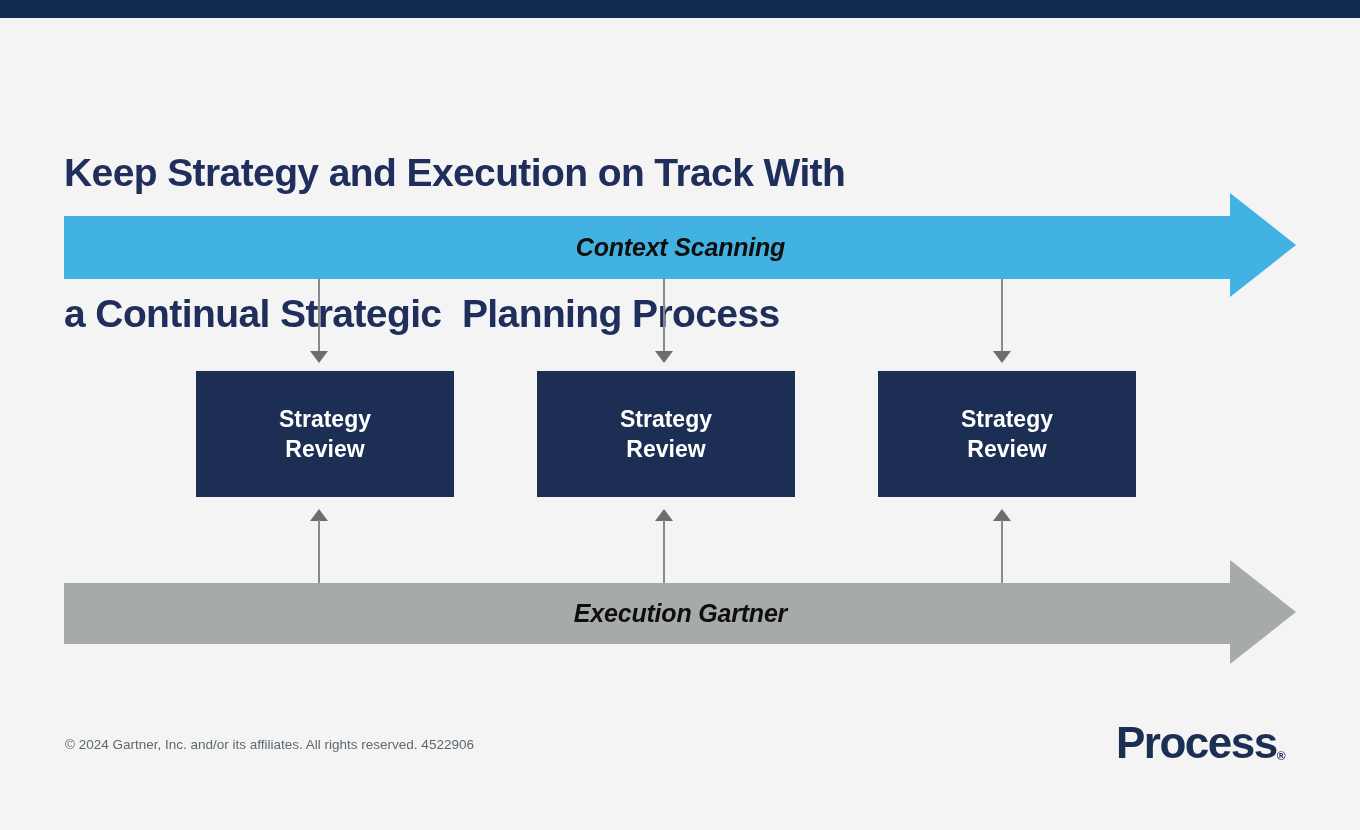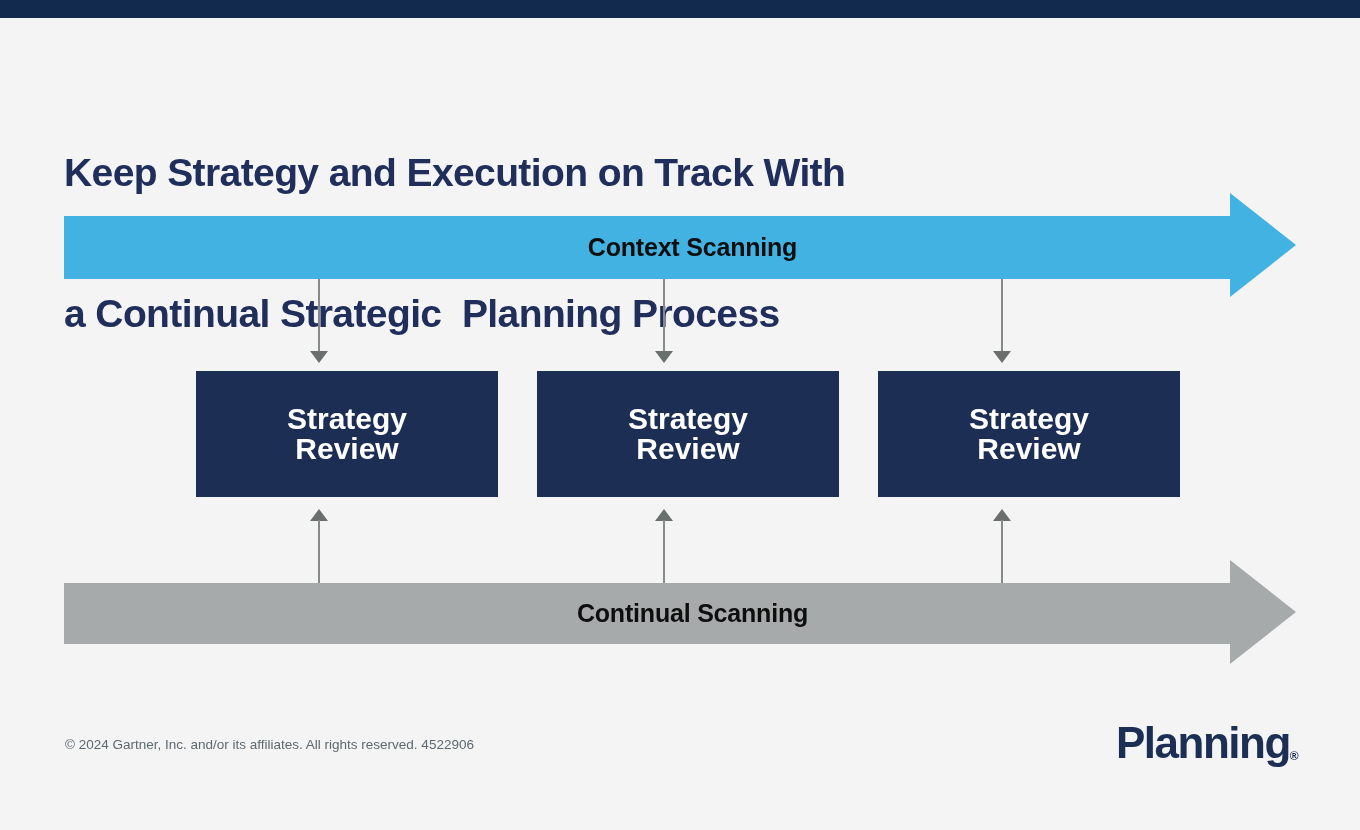--- a/index.html
+++ b/index.html
@@ -19,23 +19,23 @@
   }
 
   
   .h-arrow { position:absolute; left:64px; width:1233px; height:105px; }
   .h-arrow .body { position:absolute; left:0; width:1166px; }
   .h-arrow .head {
     position:absolute; left:1166px; top:0; width:0; height:0;
     border-top:52.5px solid transparent; border-bottom:52.5px solid transparent;
   }
   .h-arrow .label {
-    position:absolute; left:12px; width:1233px;
+    position:absolute; left:0; width:1233px;
     display:flex; align-items:center; justify-content:center;
-    font-size:25px; font-weight:700; color:#0e0e0e; letter-spacing:-0.2px;
+    font-size:25px; font-weight:700; color:#0e0e0e; letter-spacing:-0.2px;font-style:italic;
   }
   .context  { top:193px; }
   .context .body  { top:23px; height:63px; background:#41b2e1; }
   .context .head  { border-left:66px solid #41b2e1; }
   .context .label { top:23px; height:63px; }
   .execution { top:560px; }
   .execution .body  { top:23px; height:61px; background:#a7aaaa; }
   .execution .head  { border-left:66px solid #a7aaaa; }
   .execution .label { top:23px; height:61px; }
 
@@ -54,24 +54,24 @@
   }
   .conn.down { top:279px; height:84px; }
   .conn.down .line { top:0; height:73px; }
   .conn.down .tri-down { top:72px; }
   .conn.up { top:509px; height:74px; }
   .conn.up .line { top:11px; height:63px; }
   .cx1 { left:309px; } .cx2 { left:654px; } .cx3 { left:992px; }
 
   
   .review-box {
-    position:absolute; top:371px; width:302px; height:126px;
+    position:absolute; top:371px; width:258px; height:126px;
     background:#1d2e54; color:#ffffff;
     display:flex; align-items:center; justify-content:center;
-    text-align:center; font-size:30px; font-weight:700; line-height:30px;
+    text-align:center; font-size:23px; font-weight:700; line-height:30px;
     white-space:pre-line;
   }
   .bx1 { left:196px; } .bx2 { left:537px; } .bx3 { left:878px; }
 
   
   .footer {
     position:absolute; left:65px; top:736px;
     font-size:13.5px; line-height:17px; color:#5d686f;
   }
   .logo {
@@ -127,22 +127,22 @@
     <div class="line"></div>
   </div>
   <div class="conn up cx3">
     <div class="tri-up"></div>
     <div class="line"></div>
   </div>
 
   <div class="h-arrow execution">
     <div class="body"></div>
     <div class="head"></div>
-    <div class="label">Continual Scanning</div>
+    <div class="label">Execution Gartner</div>
   </div>
 
   <div class="footer">
     <div>© 2024 Gartner, Inc. and/or its affiliates. All rights reserved. 4522906</div>
   </div>
 
-  <div class="logo"><span>Planning</span><span class="reg">®</span></div>
+  <div class="logo"><span>Process</span><span class="reg">®</span></div>
 
 </div>
 
 </body></html>

